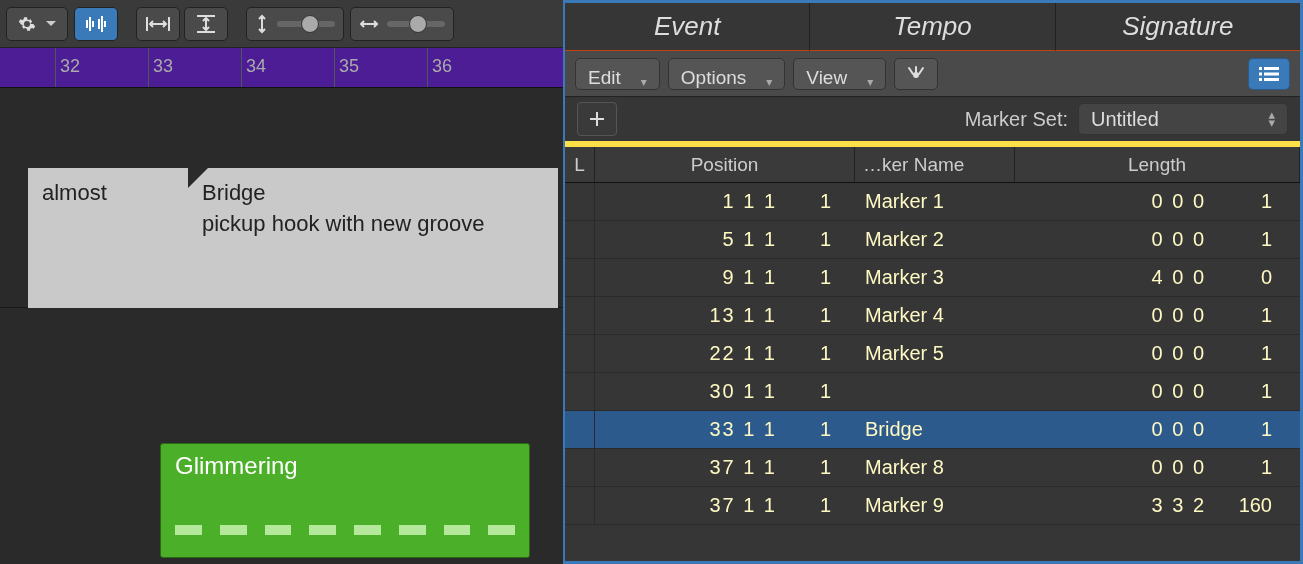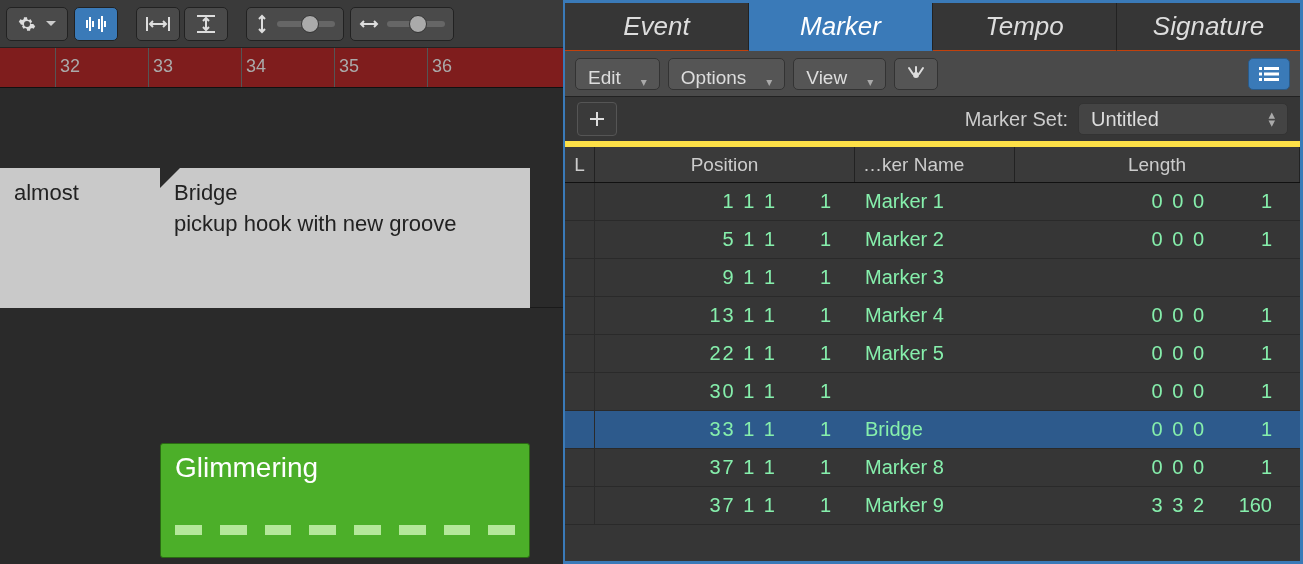--- a/index.html
+++ b/index.html
@@ -12,33 +12,33 @@
   .tool-btn { height: 34px; min-width: 44px; background: #4a4a4a; border: 1px solid #222; border-radius: 5px; display: flex; align-items: center; justify-content: center; color: #ddd; cursor: pointer; }
   .tool-btn.settings { min-width: 62px; justify-content: space-around; padding: 0 6px; }
   .tool-btn.active { background: #3a7ab8; color: #fff; }
   .tool-btn svg { pointer-events: none; }
   .tool-sep { width: 6px; }
   .tool-group { display: flex; gap: 4px; }
   .slider-tool { height: 34px; background: #4a4a4a; border: 1px solid #222; border-radius: 5px; display: flex; align-items: center; padding: 0 8px; gap: 8px; }
   .slider-track { width: 58px; height: 6px; background: #666; border-radius: 3px; position: relative; }
   .slider-thumb { position: absolute; width: 18px; height: 18px; background: #aaa; border-radius: 50%; border: 1px solid #333; top: -6px; }
   
-  .ruler { height: 40px; background: #7f1d1d; border-bottom: 1px solid #111; display: flex; position: relative; }
+  .ruler { height: 40px; background: #4c1d95; border-bottom: 1px solid #111; display: flex; position: relative; }
   .ruler-tick { position: absolute; top: 0; bottom: 0; color: #aaa; font-size: 18px; padding: 8px 4px 0 4px; border-left: 1px solid #555; }
   
   .arrange-area { flex: 1; background: #2a2a2a; position: relative; }
   .marker-lane { position: absolute; top: 0; left: 0; right: 0; height: 220px; border-bottom: 1px solid #1a1a1a; }
-  .marker-block { position: absolute; background: #c9c9c9; color: #222; padding: 10px 14px; font-size: 22px; line-height: 1.4; }
+  .marker-block { position: absolute; background: #c9c9c9; color: #222; padding: 10px 14px; font-size: 22px; line-height: 1.4; margin-left: 28px; }
   .marker-block.left { clip-path: none; }
   .marker-block.bridge { clip-path: polygon(0 20px, 20px 0, 100% 0, 100% 100%, 0 100%); }
   .marker-title { font-weight: 400; }
   .marker-sub { font-weight: 400; }
   
   .region-lane { position: absolute; top: 355px; left: 0; right: 0; height: 120px; }
-  .region-block { position: absolute; background: #4caf29; border: 1px solid #2a6b12; border-radius: 3px; color: #fff; font-size: 28px; padding: 8px 14px 0 14px; overflow: hidden; }
+  .region-block { position: absolute; background: #4caf29; border: 1px solid #2a6b12; border-radius: 3px; color: #fff; font-size: 24px; padding: 8px 14px 0 14px; overflow: hidden; }
   .region-dashes { position: absolute; bottom: 22px; left: 14px; right: 14px; display: flex; gap: 18px; }
   .dash { width: 32px; height: 10px; background: #b4e89a; }
   
   
   .right-panel { flex: 1; height: 100%; background: #363636; display: flex; flex-direction: column; border: 3px solid #3a7ab8; border-left: none; }
   
   .tabs { height: 48px; display: flex; background: #363636; }
   .tab { flex: 1; display: flex; align-items: center; justify-content: center; color: #ddd; font-size: 26px; border-right: 1px solid #222; border-bottom: 1px solid #c2410c; cursor: pointer; font-style: italic; }
   .tab:last-child { border-right: none; }
   .tab.active { background: #3a7ab8; color: #fff; border-bottom-color: #3a7ab8; }
@@ -57,21 +57,21 @@
   .set-select .updn { font-size: 13px; color: #aaa; line-height: 0.6; display: flex; flex-direction: column; }
   
   .table-head { height: 36px; background: #3a3a3a; display: flex; border-bottom: 1px solid #111; }
   .col { display: flex; align-items: center; color: #ccc; font-size: 19px; border-right: 1px solid #222; }
   .col-l { width: 30px; justify-content: center; }
   .col-pos { width: 260px; justify-content: center; }
   .col-name { width: 160px; padding-left: 8px; }
   .col-len { flex: 1; justify-content: center; }
   
   .table-body { flex: 1; overflow: hidden; }
-  .row { height: 38px; display: flex; border-bottom: 1px solid #2a2a2a; color: #86efac; font-size: 20px; }
+  .row { height: 38px; display: flex; border-bottom: 1px solid #2a2a2a; color: #fef9c3; font-size: 20px; }
   .row.selected { background: #2d5a8c; }
   .cell-l { width: 30px; border-right: 1px solid #2a2a2a; }
   .cell-pos { width: 260px; display: flex; align-items: center; justify-content: flex-end; padding-right: 24px; gap: 24px; font-variant-numeric: tabular-nums; }
   .pos-main { min-width: 90px; text-align: right; letter-spacing: 2px; }
   .pos-sub { min-width: 30px; text-align: right; }
   .cell-name { width: 160px; display: flex; align-items: center; padding-left: 10px; }
   .cell-len { flex: 1; display: flex; align-items: center; justify-content: flex-end; padding-right: 28px; gap: 20px; font-variant-numeric: tabular-nums; }
   .len-main { min-width: 70px; text-align: right; letter-spacing: 2px; }
   .len-sub { min-width: 46px; text-align: right; }
 </style>
@@ -158,21 +158,20 @@
             <div class="dash"></div>
         </div>
       </div>
     </div>
   </div>
 </div>
 
 <div class="right-panel">
   <div class="tabs">
     <div class="tab">Event</div>
-    <div class="tab active">Marker</div>
     <div class="tab">Tempo</div>
     <div class="tab">Signature</div>
   </div>
 
   <div class="menu-bar">
     <div class="menu-btn">
       <span>Edit</span>
       <span class="chev">▾</span>
     </div>
     <div class="menu-btn">
@@ -250,20 +249,24 @@
           <span class="len-sub">1</span>
         </div>
       </div>
       <div class="row">
         <div class="cell-l"></div>
         <div class="cell-pos">
           <span class="pos-main">9 1 1</span>
           <span class="pos-sub">1</span>
         </div>
         <div class="cell-name">Marker 3</div>
+        <div class="cell-len">
+          <span class="len-main">4 0 0</span>
+          <span class="len-sub">0</span>
+        </div>
       </div>
       <div class="row">
         <div class="cell-l"></div>
         <div class="cell-pos">
           <span class="pos-main">13 1 1</span>
           <span class="pos-sub">1</span>
         </div>
         <div class="cell-name">Marker 4</div>
         <div class="cell-len">
           <span class="len-main">0 0 0</span>

